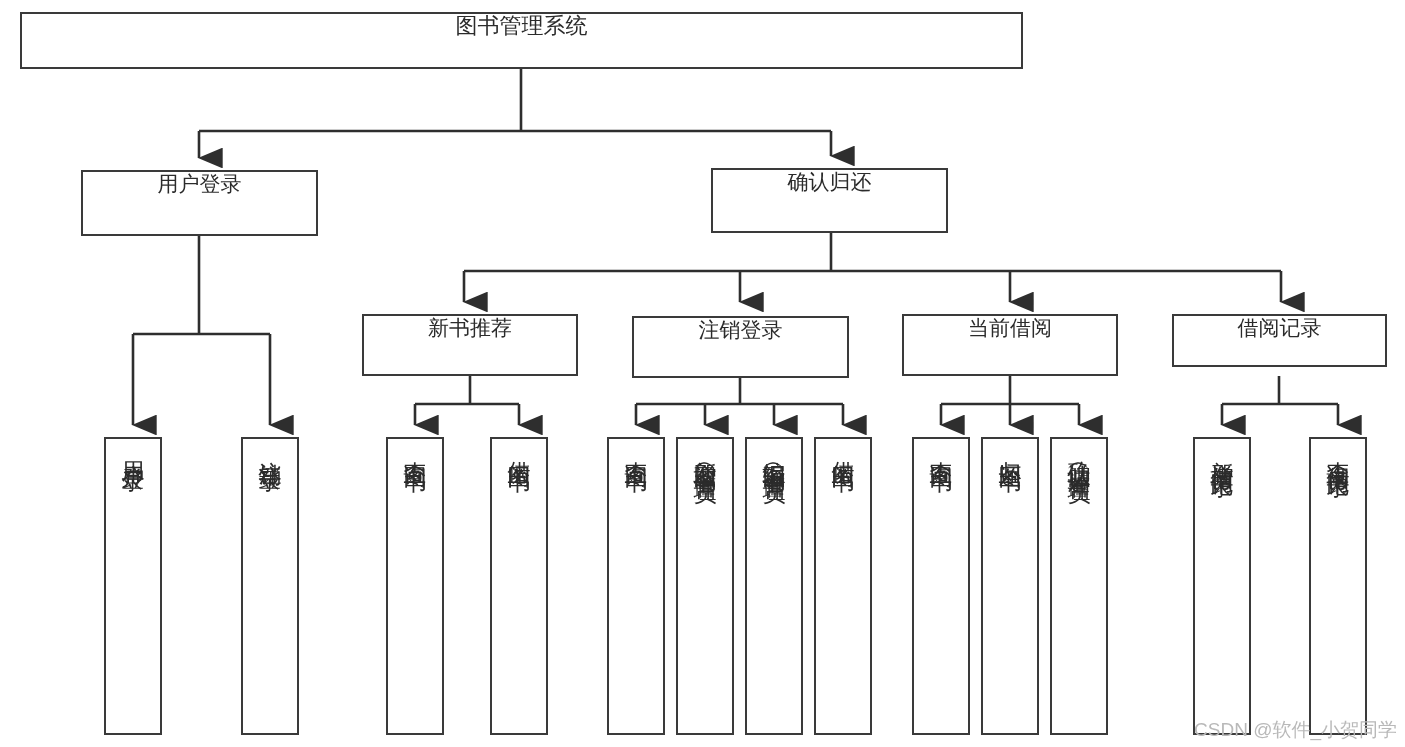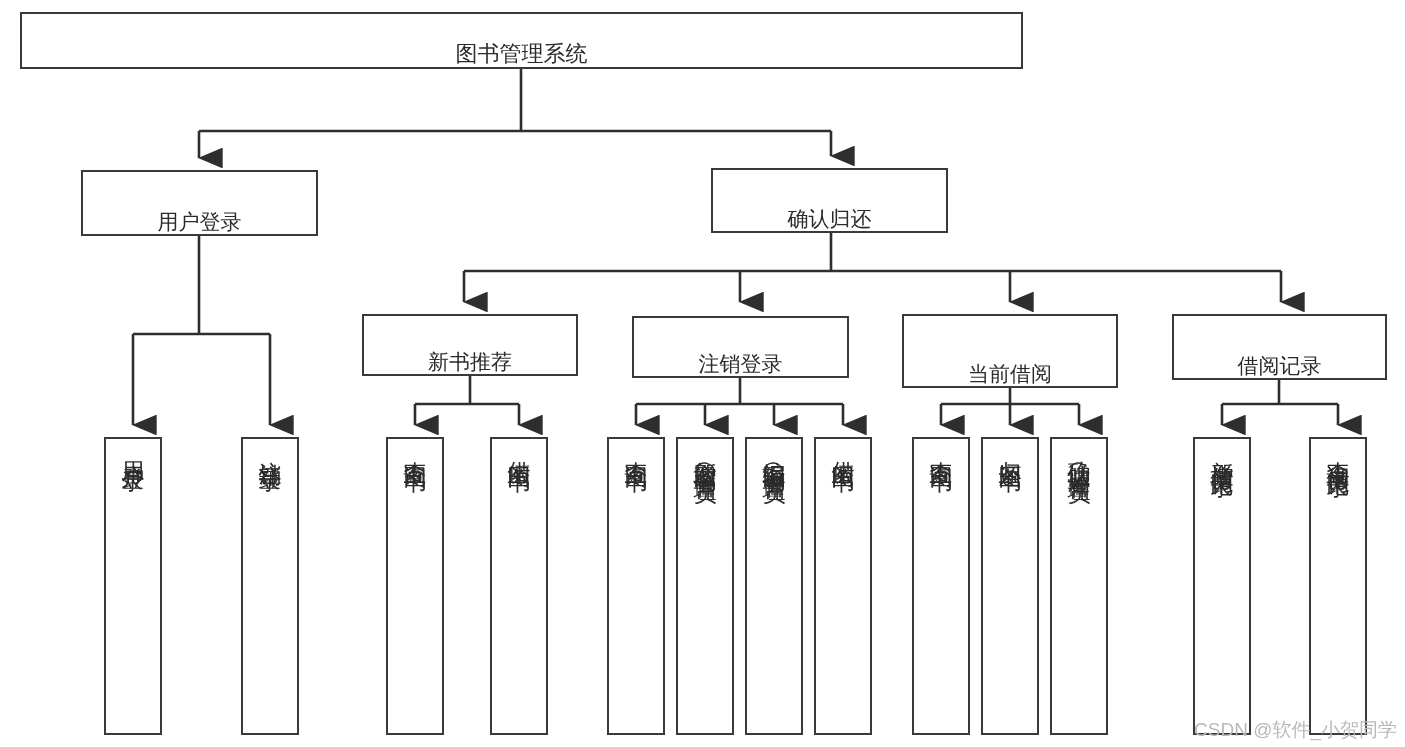--- a/index.html
+++ b/index.html
@@ -23,21 +23,21 @@
     top: 0;
     width: 1405px;
     height: 747px;
   }
   .node {
     position: absolute;
     box-sizing: border-box;
     background: #ffffff;
     border: 2px solid #3a3a3a;
     display: flex;
-    align-items: flex-end;
+    align-items: flex-start;
     justify-content: center;
   }
   .node .label {
     color: #2b2b2b;
     line-height: 1.12;
     text-align: center;
     white-space: pre;
   }
   .node.horiz .label {
     font-size: 21px;
@@ -132,24 +132,24 @@
   <div class="node horiz" style="left:711px; top:168px; width:237px; height:65px;">
     <span class="label">确认归还</span>
   </div>
 
   <div class="node horiz" style="left:362px; top:314px; width:216px; height:62px;">
     <span class="label">新书推荐</span>
   </div>
   <div class="node horiz" style="left:632px; top:316px; width:217px; height:62px;">
     <span class="label">注销登录</span>
   </div>
-  <div class="node horiz" style="left:902px; top:314px; width:216px; height:74px;">
+  <div class="node horiz" style="left:902px; top:314px; width:216px; height:62px;">
     <span class="label">当前借阅</span>
   </div>
-  <div class="node horiz" style="left:1172px; top:314px; width:215px; height:66px;">
+  <div class="node horiz" style="left:1172px; top:314px; width:215px; height:53px;">
     <span class="label">借阅记录</span>
   </div>
 
   <div class="node vert" style="left:104px; top:437px; width:58px; height:298px;">
     <span class="label">用户登录</span>
   </div>
   <div class="node vert" style="left:241px; top:437px; width:58px; height:298px;">
     <span class="label">注销登录</span>
   </div>
 

